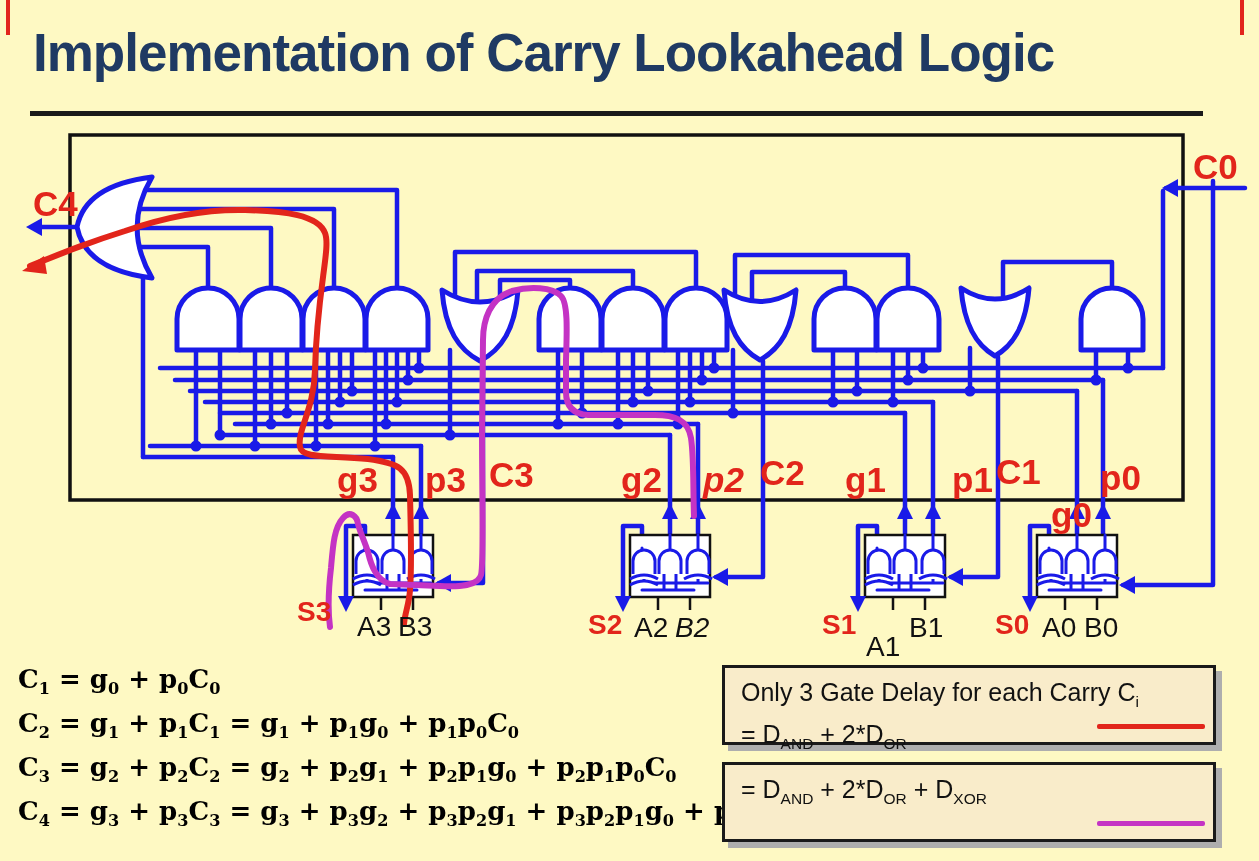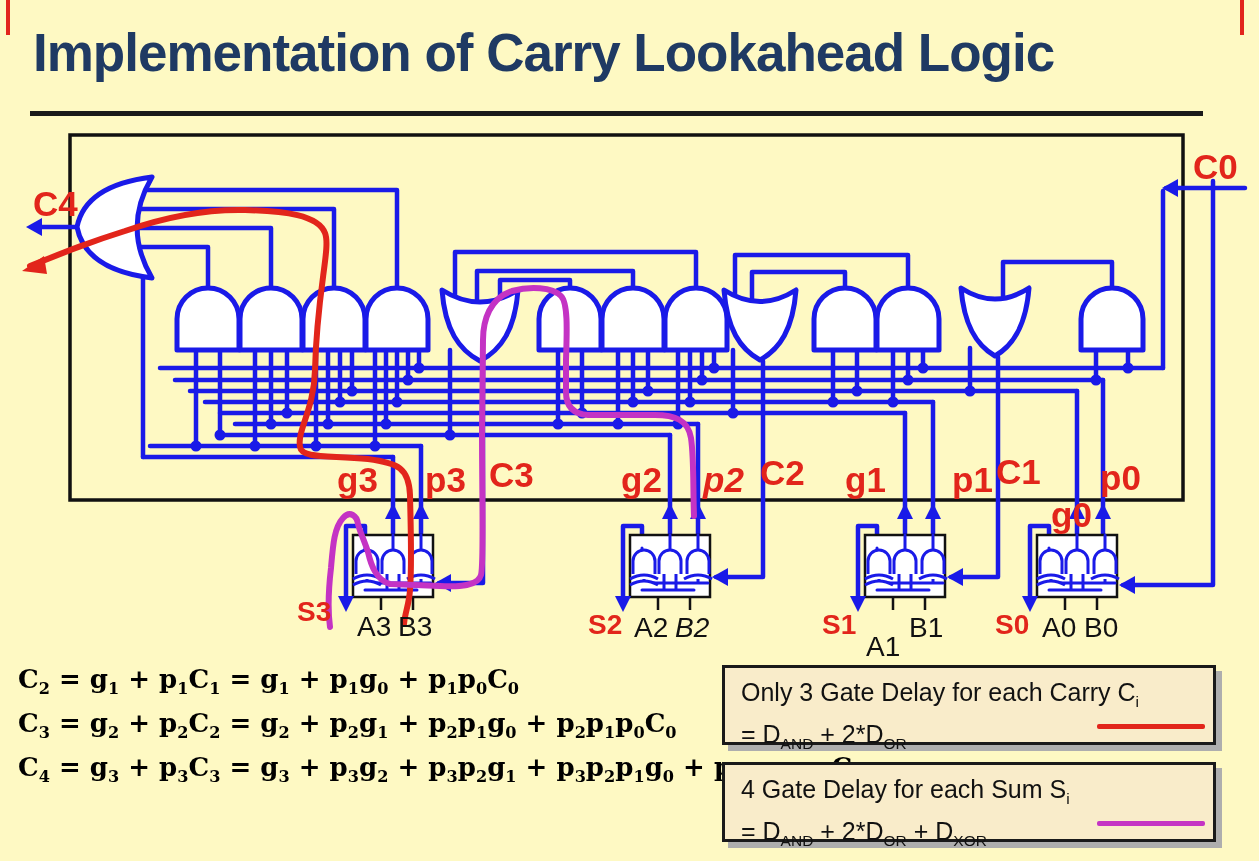--- a/index.html
+++ b/index.html
@@ -265,28 +265,28 @@
       <div class="in-label" style="left: 398px; top: 613px;">B3</div>
       <div class="in-label" style="left: 634px; top: 614px;">A2</div>
       <div class="in-label" style="left: 675px; top: 614px; font-style: italic;">B2</div>
       <div class="in-label" style="left: 866px; top: 614px; margin-top: 19px;">A1</div>
       <div class="in-label" style="left: 909px; top: 614px;">B1</div>
       <div class="in-label" style="left: 1042px; top: 614px;">A0</div>
       <div class="in-label" style="left: 1084px; top: 614px;">B0</div>
     </div>
 
   <div id="equations">
+      <div class="equation">C<sub>1</sub> = g<sub>0</sub> + p<sub>0</sub>C<sub>0</sub></div>
       <div class="equation">C<sub>2</sub> = g<sub>1</sub> + p<sub>1</sub>C<sub>1</sub> = g<sub>1</sub> + p<sub>1</sub>g<sub>0</sub> + p<sub>1</sub>p<sub>0</sub>C<sub>0</sub></div>
       <div class="equation">C<sub>3</sub> = g<sub>2</sub> + p<sub>2</sub>C<sub>2</sub> = g<sub>2</sub> + p<sub>2</sub>g<sub>1</sub> + p<sub>2</sub>p<sub>1</sub>g<sub>0</sub> + p<sub>2</sub>p<sub>1</sub>p<sub>0</sub>C<sub>0</sub></div>
       <div class="equation">C<sub>4</sub> = g<sub>3</sub> + p<sub>3</sub>C<sub>3</sub> = g<sub>3</sub> + p<sub>3</sub>g<sub>2</sub> + p<sub>3</sub>p<sub>2</sub>g<sub>1</sub> + p<sub>3</sub>p<sub>2</sub>p<sub>1</sub>g<sub>0</sub> + p<sub>3</sub>p<sub>2</sub>p<sub>1</sub>p<sub>0</sub>C<sub>0</sub></div>
     </div>
 
   <div class="callout" style="top:665px">
     <div>Only 3 Gate Delay for each Carry C<sub>i</sub></div>
     <div>= D<sub>AND</sub> + 2*D<sub>OR</sub></div>
     <div class="key-line" id="key-line-0" style="background: rgb(226, 37, 27);"></div>
   </div>
   <div class="callout" style="top:762px">
-    <div>4 Gate Delay for each Sum S<sub>i</sub></div>
     <div>= D<sub>AND</sub> + 2*D<sub>OR</sub> + D<sub>XOR</sub></div>
     <div class="key-line" id="key-line-1" style="background: rgb(196, 51, 196);"></div>
   </div>
 </div>
 
 </body></html>

